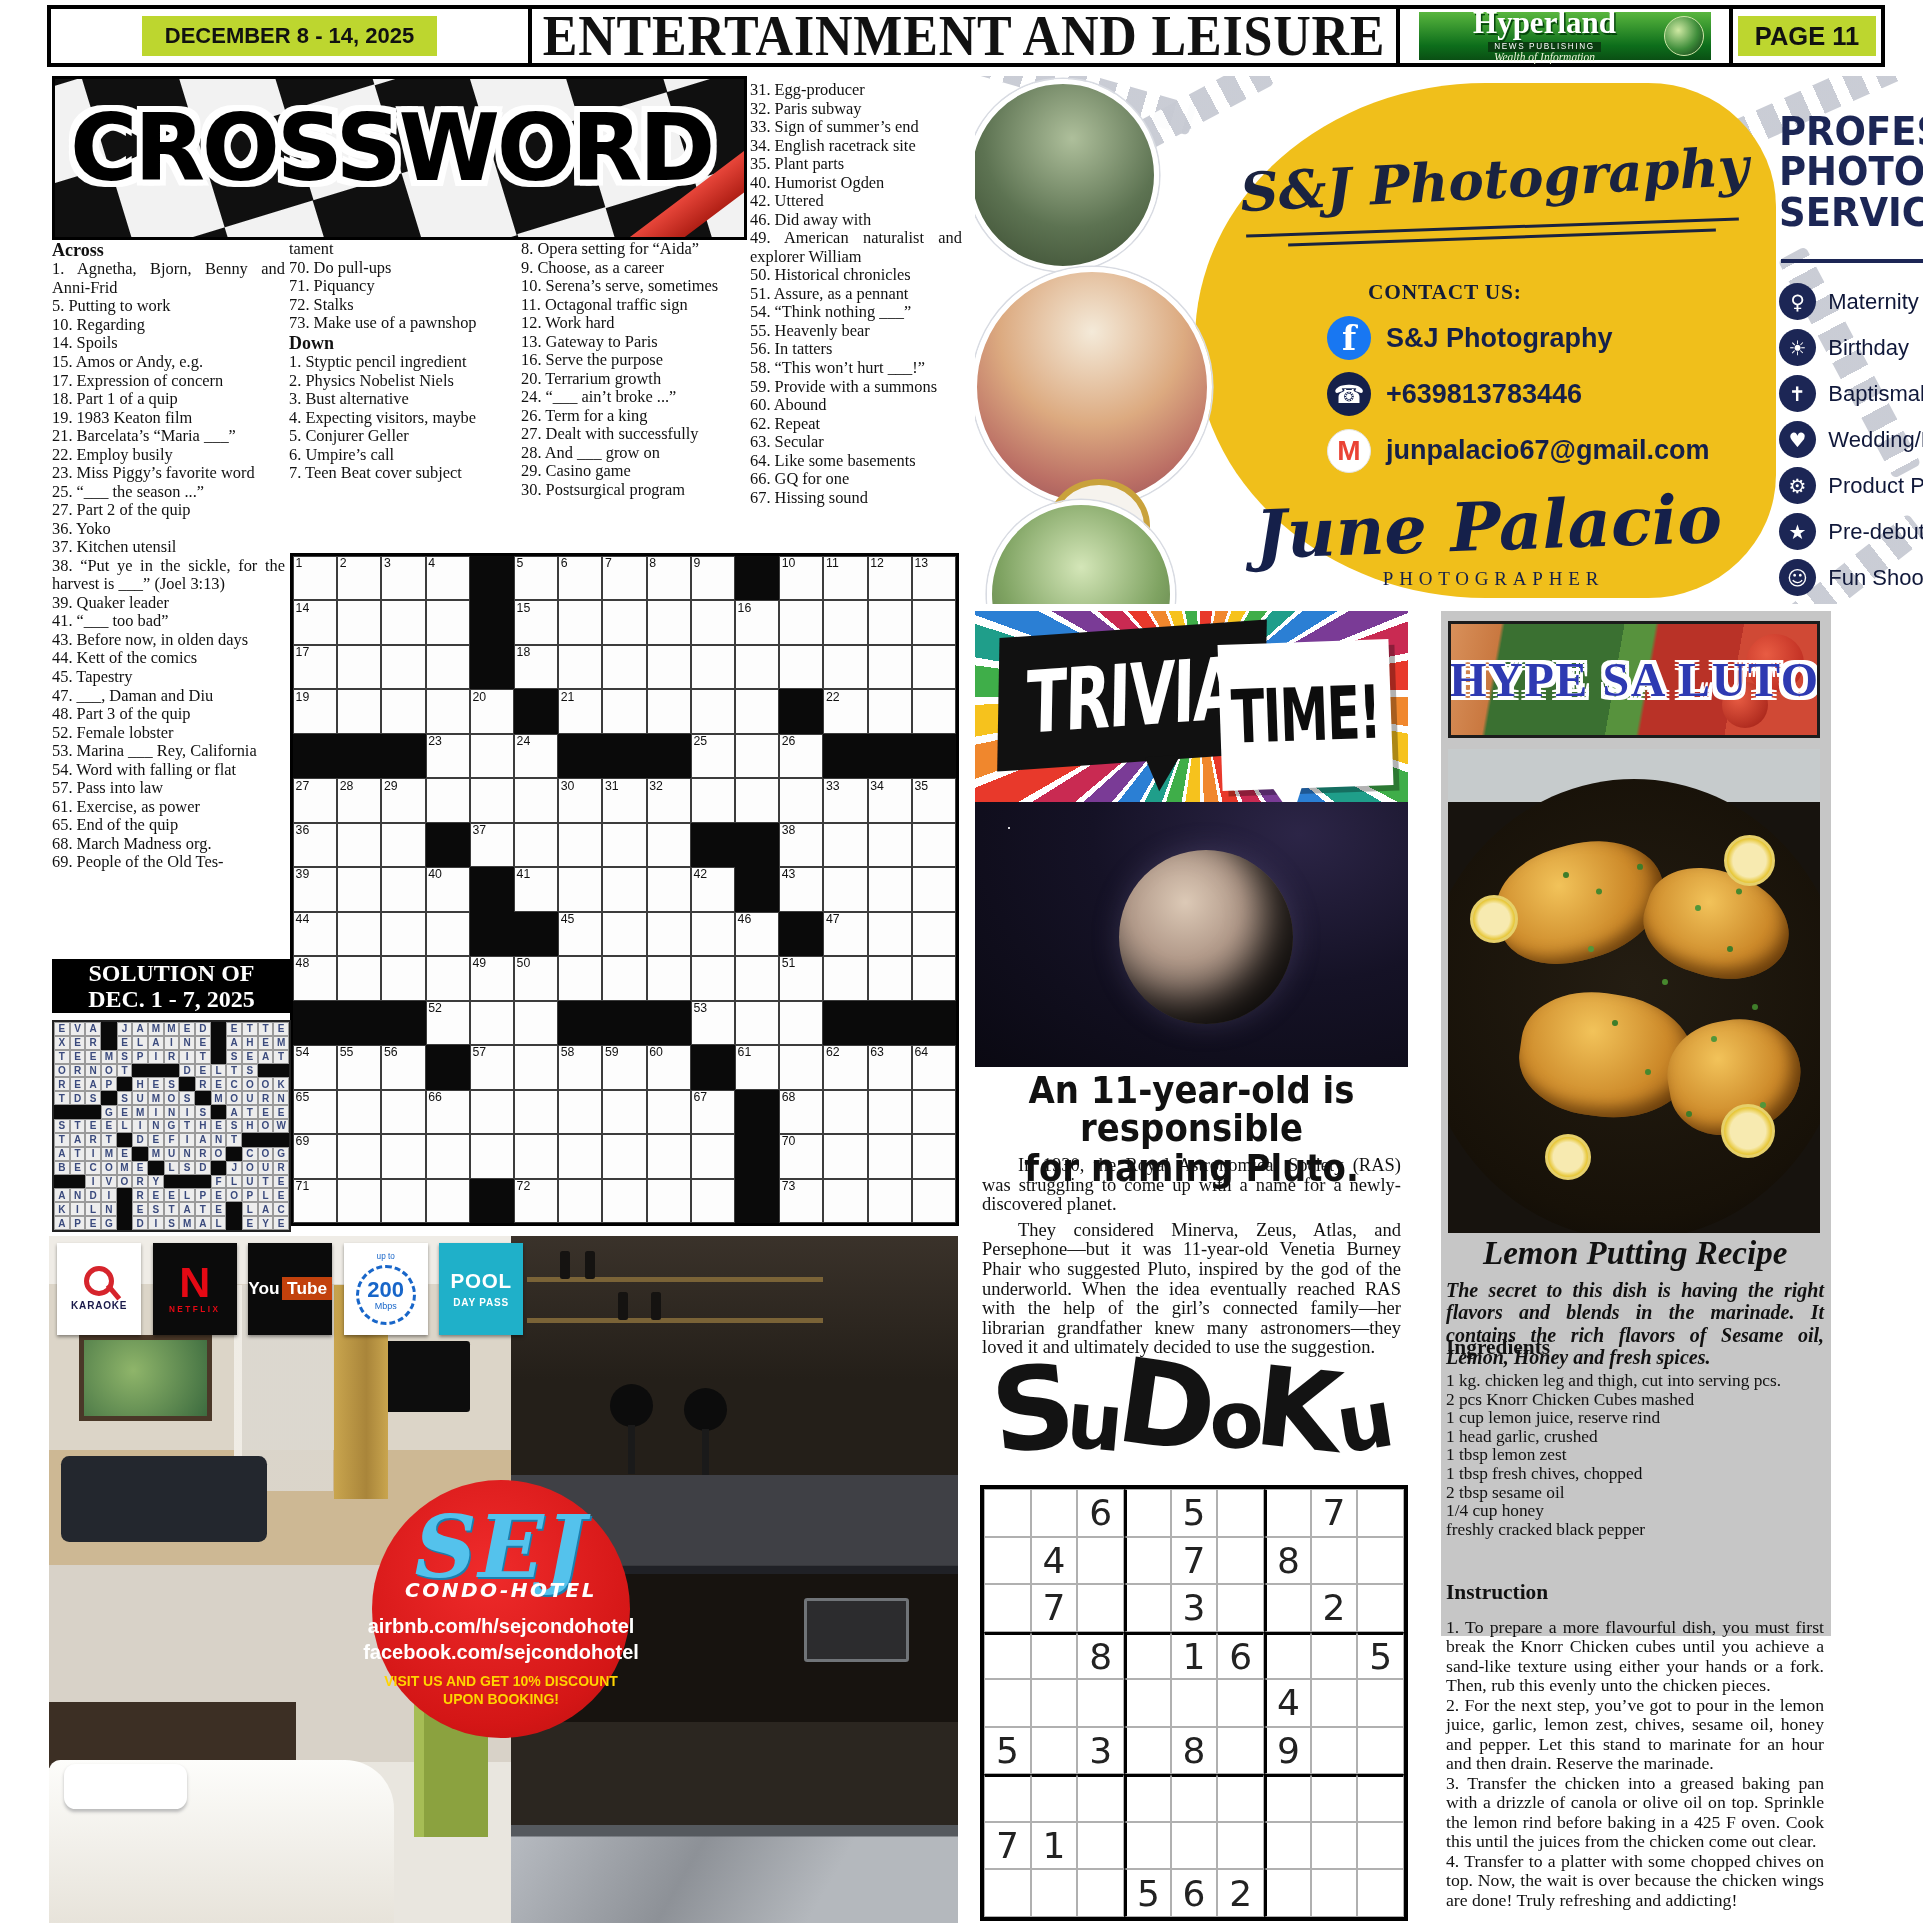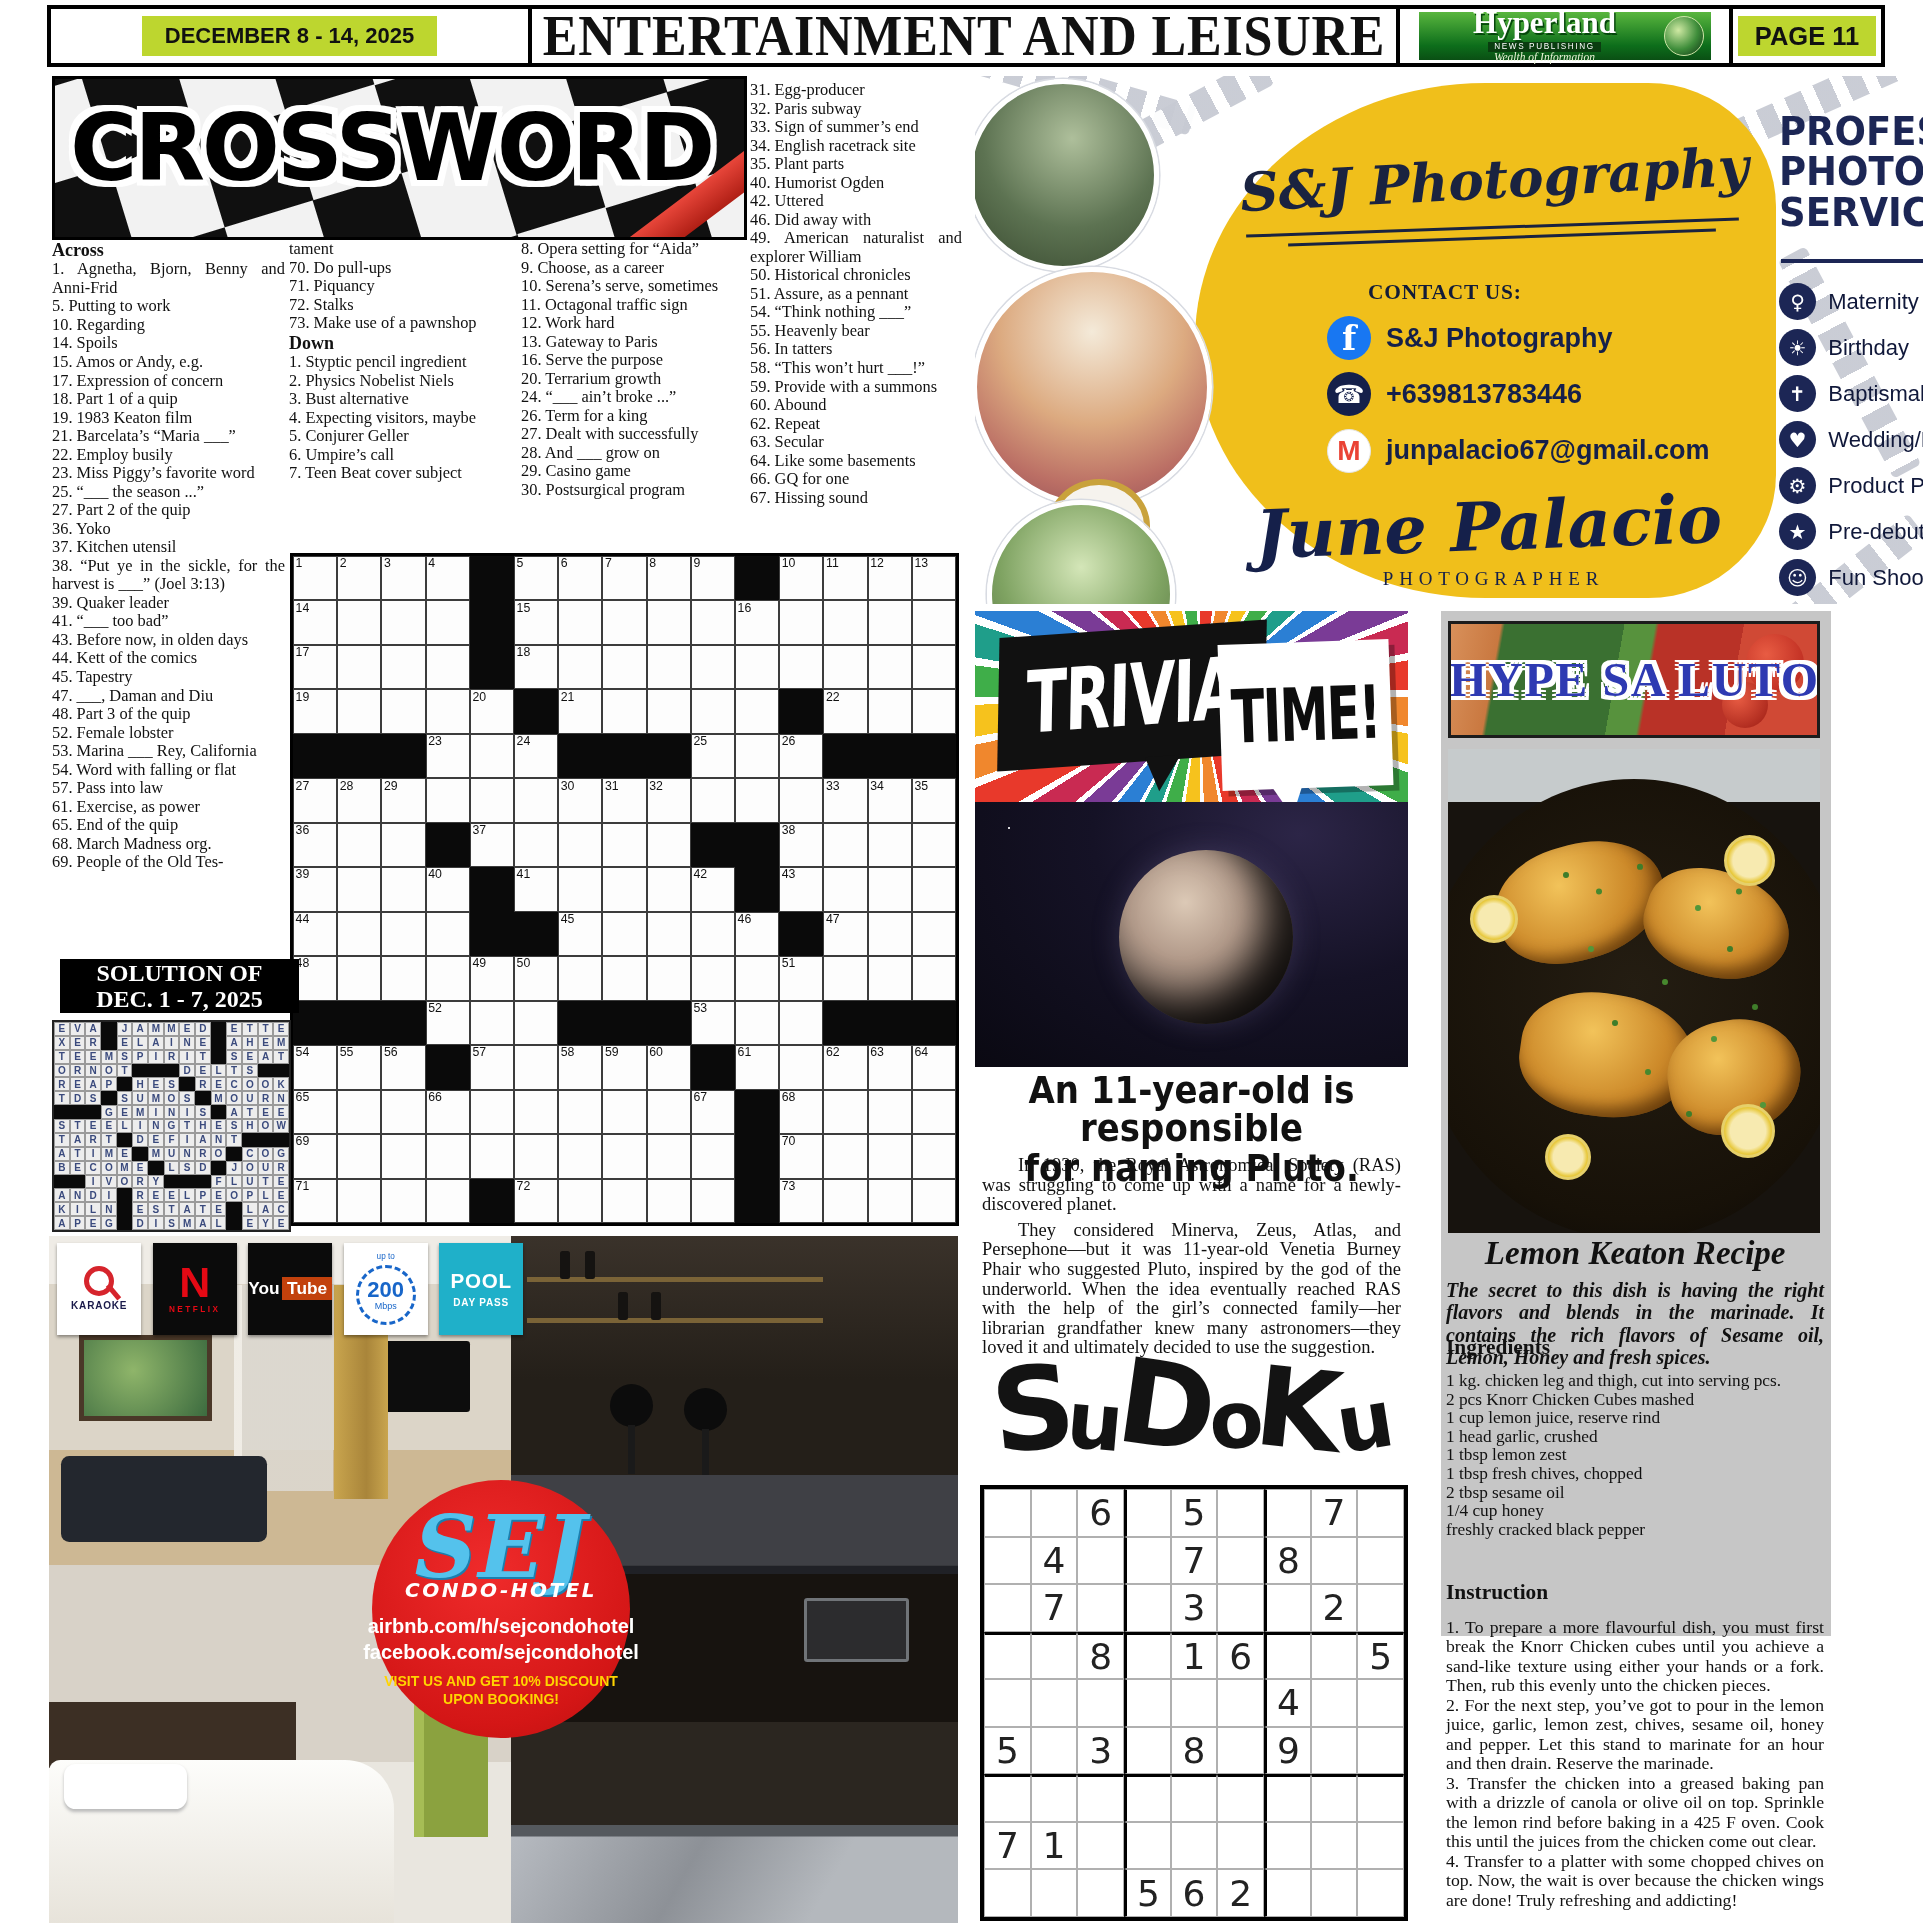--- a/index.html
+++ b/index.html
@@ -39,21 +39,21 @@
   #clue-col-3{left:750px;top:81px;width:212px;height:472px}
   .clue-head{font-weight:bold;font-size:18px;text-align:left}
 
   
   .xw-grid{position:absolute;left:290px;top:553px;width:669px;height:673px;display:grid;grid-template-columns:repeat(15,1fr);grid-template-rows:repeat(15,1fr);border:3.3px solid #000;background:#fff;box-sizing:border-box}
   .xw-cell{border:0.8px solid #3c3c3c;position:relative;background:#fdfdfd}
   .xw-cell.black{background:#0a0a0a;border-color:#0a0a0a}
   .xw-num{position:absolute;left:1.6px;top:-0.8px;font-family:"Liberation Sans",sans-serif;font-size:12.3px;color:#111}
 
   
-  .sol-head{position:absolute;left:60px;top:959px;width:239px;height:54px;background:#000;color:#fff;text-align:center;font-weight:bold;font-size:24px;line-height:1.1;display:flex;flex-direction:column;justify-content:center}
+  .sol-head{position:absolute;left:52px;top:959px;width:239px;height:54px;background:#000;color:#fff;text-align:center;font-weight:bold;font-size:24px;line-height:1.1;display:flex;flex-direction:column;justify-content:center}
   .sol-grid{position:absolute;left:52px;top:1020px;width:239px;height:212px;display:grid;grid-template-columns:repeat(15,1fr);grid-template-rows:repeat(15,1fr);border:2.5px solid #222;background:#000;box-sizing:border-box}
   .sol-cell{border:0.8px solid #9a9a9a;background:#ededed;display:flex;align-items:center;justify-content:center;font-family:"Liberation Sans",sans-serif;font-weight:bold;font-size:10px;color:#3a4a7d}
   .sol-cell.black{background:#0a0a0a;border-color:#0a0a0a}
 
   
   .hotel-ad{position:absolute;left:49px;top:1236px;width:909px;height:688px;background:#111;overflow:hidden}
   .ph{position:absolute;overflow:hidden}
   .ph-living{left:0;top:0;width:462px;height:329px;background:linear-gradient(180deg,#efece6 0 48px,#dcd5c8 48px 214px,#cdb894 214px 100%)}
   .ph-bar{left:462px;top:0;width:447px;height:239px;background:linear-gradient(180deg,#3a322a,#241f19 60%)}
   .ph-bed{left:0;top:329px;width:462px;height:359px;background:linear-gradient(180deg,#d8d2c8 0 55%,#e9e6df 55% 100%)}
@@ -1179,21 +1179,21 @@
       <div class="ck ck1"></div>
       <div class="ck ck2"></div>
       <div class="ck ck3"></div>
       <div class="ck ck4"></div>
       <div class="lem lem1"></div>
       <div class="lem lem2"></div>
       <div class="lem lem3"></div>
       <div class="lem lem4"></div>
       <div class="parsley"></div>
     </div>
-    <div class="recipe-title">Lemon Keaton Recipe</div>
+    <div class="recipe-title">Lemon Putting Recipe</div>
     <div class="recipe-intro">The secret to this dish is having the right flavors and blends in the marinade. It contains the rich flavors of Sesame oil, Lemon, Honey and fresh spices.</div>
     <div class="rec-label ing-label">Ingredients</div>
     <div class="ing-list" id="ing-list">
         <div>1 kg. chicken leg and thigh, cut into serving pcs.</div>
         <div>2 pcs Knorr Chicken Cubes mashed</div>
         <div>1 cup lemon juice, reserve rind</div>
         <div>1 head garlic, crushed</div>
         <div>1 tbsp lemon zest</div>
         <div>1 tbsp fresh chives, chopped</div>
         <div>2 tbsp sesame oil</div>

